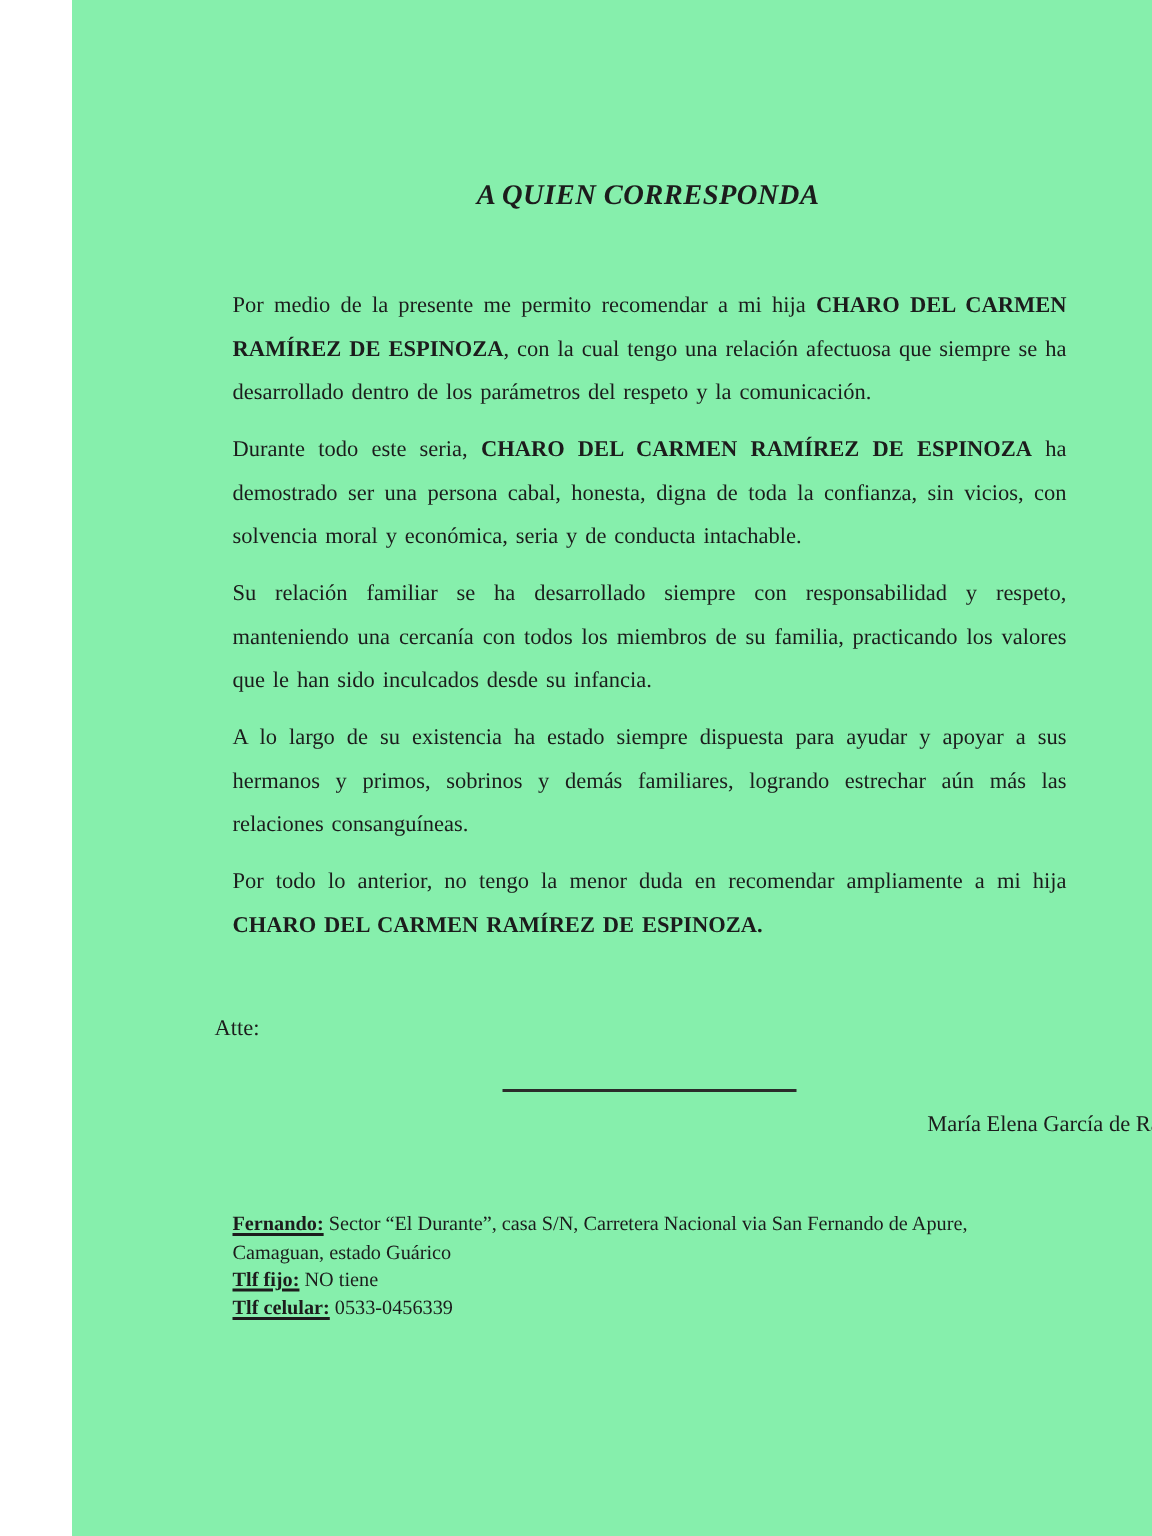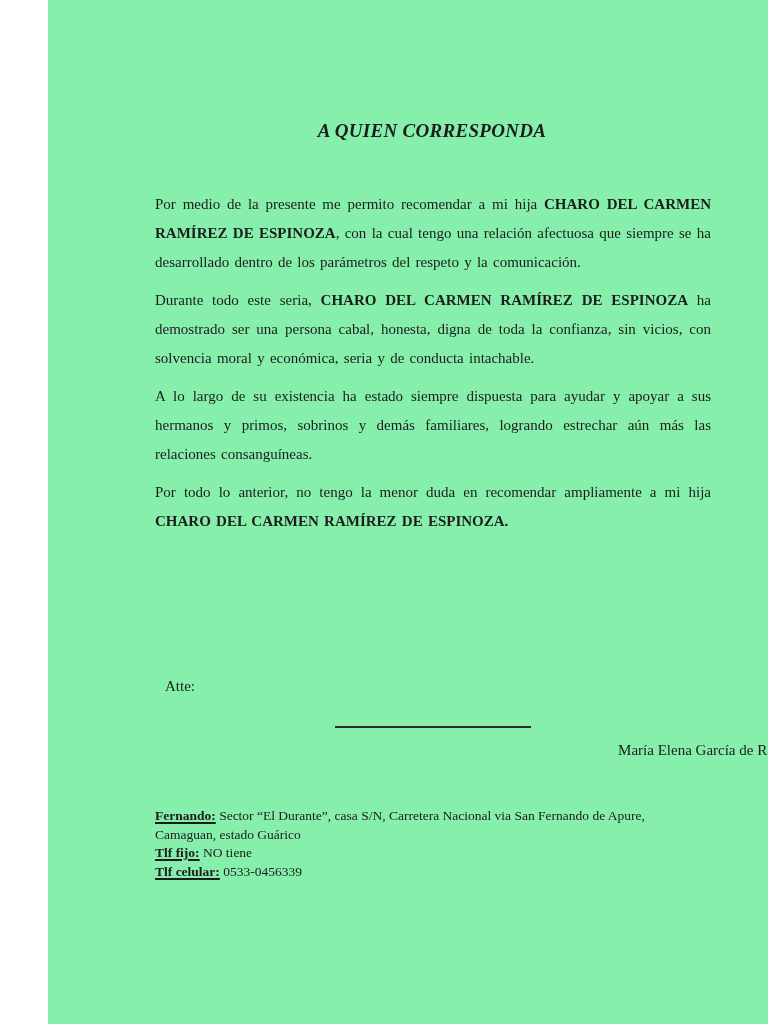--- a/index.html
+++ b/index.html
@@ -38,21 +38,21 @@
     margin: 0 0 9px 0;
     font-size: 15px;
     line-height: 29px;
     text-align: justify;
     word-spacing: 1.5px;
   }
   .b { font-weight: bold; }
   .atte {
     position: absolute;
     top: 672px;
-    left: 117px;
+    left: 95px;
     font-size: 15px;
     line-height: 29px;
   }
   .sig-line {
     position: absolute;
     top: 712px;
     left: 287px;
     width: 196px;
     height: 14px;
     border-bottom: 2px solid #2b2b2b;
@@ -85,20 +85,21 @@
 </head>
 <body>
 
 <div class="page">
 
   <div class="title">A QUIEN CORRESPONDA</div>
 
   <div class="body-text">
     <p class="para"><span>Por medio de la presente me permito recomendar a mi hija </span><span class="b">CHARO DEL CARMEN RAMÍREZ DE ESPINOZA</span><span>, con la cual tengo una relación afectuosa que siempre se ha desarrollado dentro de los parámetros del respeto y la comunicación.</span></p>
     <p class="para"><span>Durante todo este seria, </span><span class="b">CHARO DEL CARMEN RAMÍREZ DE ESPINOZA</span><span> ha demostrado ser una persona cabal, honesta, digna de toda la confianza, sin vicios, con solvencia moral y económica, seria y de conducta intachable.</span></p>
+    <p class="para"><span>Su relación familiar se ha desarrollado siempre con responsabilidad y respeto, manteniendo una cercanía con todos los miembros de su familia, practicando los valores que le han sido inculcados desde su infancia.</span><span class="b"></span><span></span></p>
     <p class="para"><span>A lo largo de su existencia ha estado siempre dispuesta para ayudar y apoyar a sus hermanos y primos, sobrinos y demás familiares, logrando estrechar aún más las relaciones consanguíneas.</span><span class="b"></span><span></span></p>
     <p class="para"><span>Por todo lo anterior, no tengo la menor duda en recomendar ampliamente a mi hija </span><span class="b">CHARO DEL CARMEN RAMÍREZ DE ESPINOZA.</span><span></span></p>
   </div>
 
   <div class="atte">Atte:</div>
 
   <div class="sig-line"></div>
   <div class="signer">María Elena García de Ramírez</div>
 
   <div class="contact">

